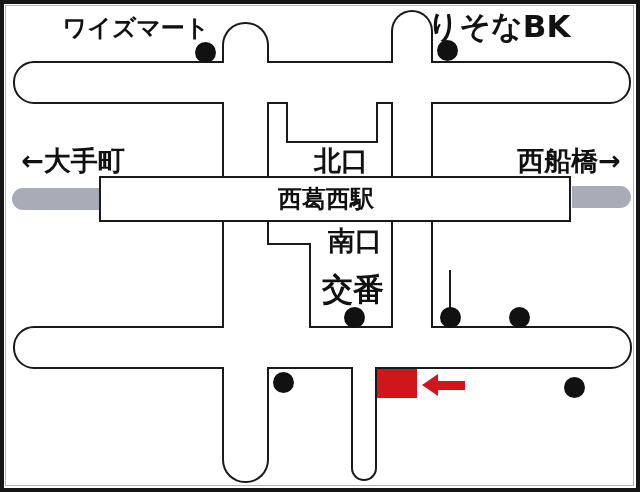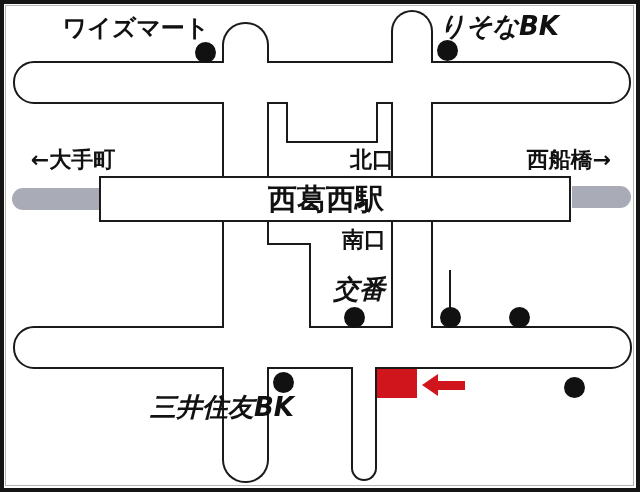--- a/index.html
+++ b/index.html
@@ -31,21 +31,21 @@
   
   .station{left:99px;top:176px;width:472px;height:46px;background:#fff;border:2px solid #1a1a1a;z-index:8;}
   .rail{background:#a9abb6;z-index:1;}
   .rail-left{left:12px;top:188px;width:88px;height:22px;border-radius:11px 0 0 11px;}
   .rail-right{left:572px;top:186px;width:59px;height:22px;border-radius:0 11px 11px 0;}
   
   .dot{width:21px;height:21px;border-radius:50%;background:#111;z-index:12;}
   .leader{left:449px;top:270px;width:2px;height:38px;background:#1a1a1a;z-index:12;}
   
   .lbl{transform:translate(-50%,-50%);white-space:nowrap;font-weight:bold;z-index:14;line-height:1;}
-  .fs24{font-size:24px;} .fs26{font-size:26px;font-style:italic;} .fs27{font-size:22px;} .fs29{font-size:29px;}
+  .fs24{font-size:24px;} .fs26{font-size:31px;} .fs27{font-size:27px;} .fs29{font-size:24px;}
   
   .dest-box{left:377px;top:369px;width:40px;height:29px;z-index:16;}
   .dest-arrow-head{left:422px;top:374px;width:0;height:0;border-top:11px solid transparent;
                    border-bottom:11px solid transparent;border-right:16px solid transparent;z-index:16;}
   .dest-arrow-shaft{left:437px;top:381px;width:28px;height:9px;z-index:16;}
 </style>
 </head>
 <body>
 
 <div id="stage">
@@ -67,41 +67,40 @@
   <div class="abs road road-bottom"></div>
   <div class="abs patch p3"></div>
   <div class="abs patch p4"></div>
   <div class="abs road tail-left"></div>
   <div class="abs road tail-narrow"></div>
   <div class="abs patch p5"></div>
   <div class="abs patch p6"></div>
 
   <div class="abs station"></div>
   <div class="abs lbl fs29" style="left:326px;top:199px;">西葛西駅</div>
-  <div class="abs lbl fs27" style="left:372px;top:160px;">北口</div>
-  <div class="abs lbl fs27" style="left:364px;top:240px;font-family:Liberation Serif, serif;">南口</div>
+  <div class="abs lbl fs27" style="left:341px;top:160px;">北口</div>
+  <div class="abs lbl fs27" style="left:355px;top:240px;">南口</div>
 
   <div class="abs lbl fs27" style="left:73px;top:160px;">←大手町</div>
   <div class="abs lbl fs27" style="left:569px;top:160px;">西船橋→</div>
 
   <div class="abs lbl fs24" style="left:136px;top:28px;">ワイズマート</div>
   <div class="abs dot" style="left:195px;top:42px;"></div>
 
   <div class="abs lbl fs26" style="left:499px;top:26px;">りそなBK</div>
   <div class="abs dot" style="left:437px;top:40px;"></div>
 
-  <div class="abs lbl fs26" style="left:353px;top:289px;margin-left:6px;">交番</div>
+  <div class="abs lbl fs26" style="left:353px;top:289px;">交番</div>
   <div class="abs dot" style="left:344px;top:307px;"></div>
 
   <div class="abs leader"></div>
   <div class="abs dot" style="left:440px;top:307px;"></div>
 
   <div class="abs dot" style="left:509px;top:307px;"></div>
 
-  <div class="abs lbl fs26" style="left:222px;top:407px;">三井住友BK</div>
   <div class="abs dot" style="left:273px;top:372px;"></div>
 
   <div class="abs dot" style="left:564px;top:377px;"></div>
 
   <div class="abs dest-box" style="background:#d0161c;"></div>
   <div class="abs dest-arrow-head" style="border-right-color:#d0161c;"></div>
   <div class="abs dest-arrow-shaft" style="background:#d0161c;"></div>
 
   <div class="abs outer-frame"></div>
 </div>

